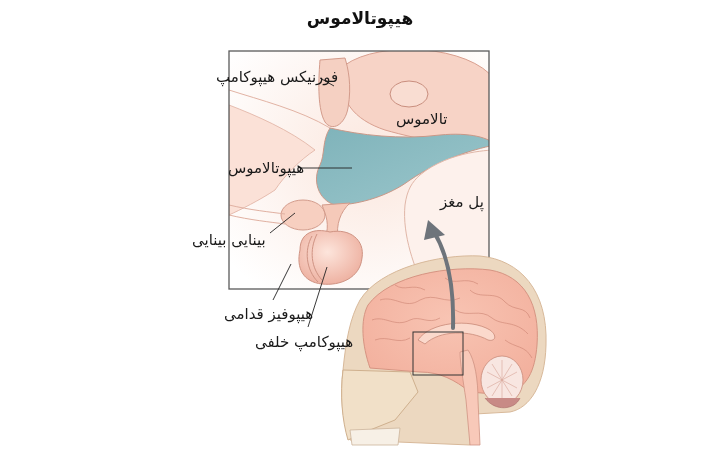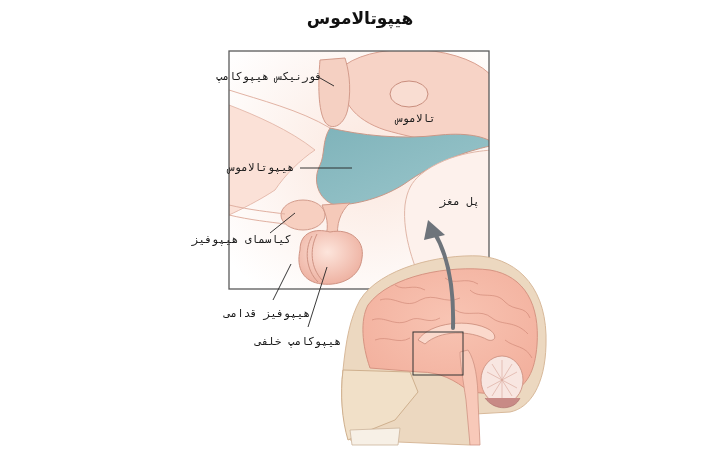--- a/index.html
+++ b/index.html
@@ -1,22 +1,22 @@
 <!DOCTYPE html>
 <html><head>
   <meta charset="utf-8">
   <style>
     html, body { margin: 0; padding: 0; background: #ffffff; }
     body { width: 720px; height: 452px; position: relative; overflow: hidden;
            font-family: "DejaVu Sans", sans-serif; }
     .title { position: absolute; left: 0; width: 720px; top: 8px; text-align: center;
              font-size: 17px; font-weight: bold; color: #111; direction: rtl; }
     svg.art { position: absolute; left: 0; top: 0; }
-    .lbl { position: absolute; font-size: 11px; color: #1a1a1a; direction: rtl;
-           white-space: nowrap; line-height: 14px; font-family: Liberation Mono, monospace; }
+    .lbl { position: absolute; font-size: 15px; color: #1a1a1a; direction: rtl;
+           white-space: nowrap; line-height: 14px; }
   </style>
 </head>
 <body>
 
 <div class="title">هیپوتالاموس</div>
 
 <svg class="art" width="720" height="452" viewBox="0 0 720 452">
   <defs>
     <radialGradient id="fadeBg" cx="0.55" cy="0.45" r="0.7">
       <stop offset="0" stop-color="#fbe7de"></stop>
@@ -114,15 +114,15 @@
   <g>
     <path d="M453 328 C454 290, 448 255, 434 232" fill="none" stroke="#6e747b" stroke-width="4" stroke-linecap="round"></path>
     <polygon points="428,220 424,240 445,235" fill="#6e747b"></polygon>
   </g>
 </svg>
 
 <div class="lbl" style="left:216px; top:70px;">فورنیکس هیپوکامپ</div>
 <div class="lbl" style="left:396px; top:112px;">تالاموس</div>
 <div class="lbl" style="left:228px; top:161px;">هیپوتالاموس</div>
 <div class="lbl" style="left:440px; top:195px;">پل مغز</div>
-<div class="lbl" style="left:192px; top:233px;">کیاسمای هیپوفیز</div>
+<div class="lbl" style="left:192px; top:233px;">بینایی بینایی</div>
 <div class="lbl" style="left:224px; top:307px;">هیپوفیز قدامی</div>
 <div class="lbl" style="left:255px; top:335px;">هیپوکامپ خلفی</div>
 
 </body></html>

